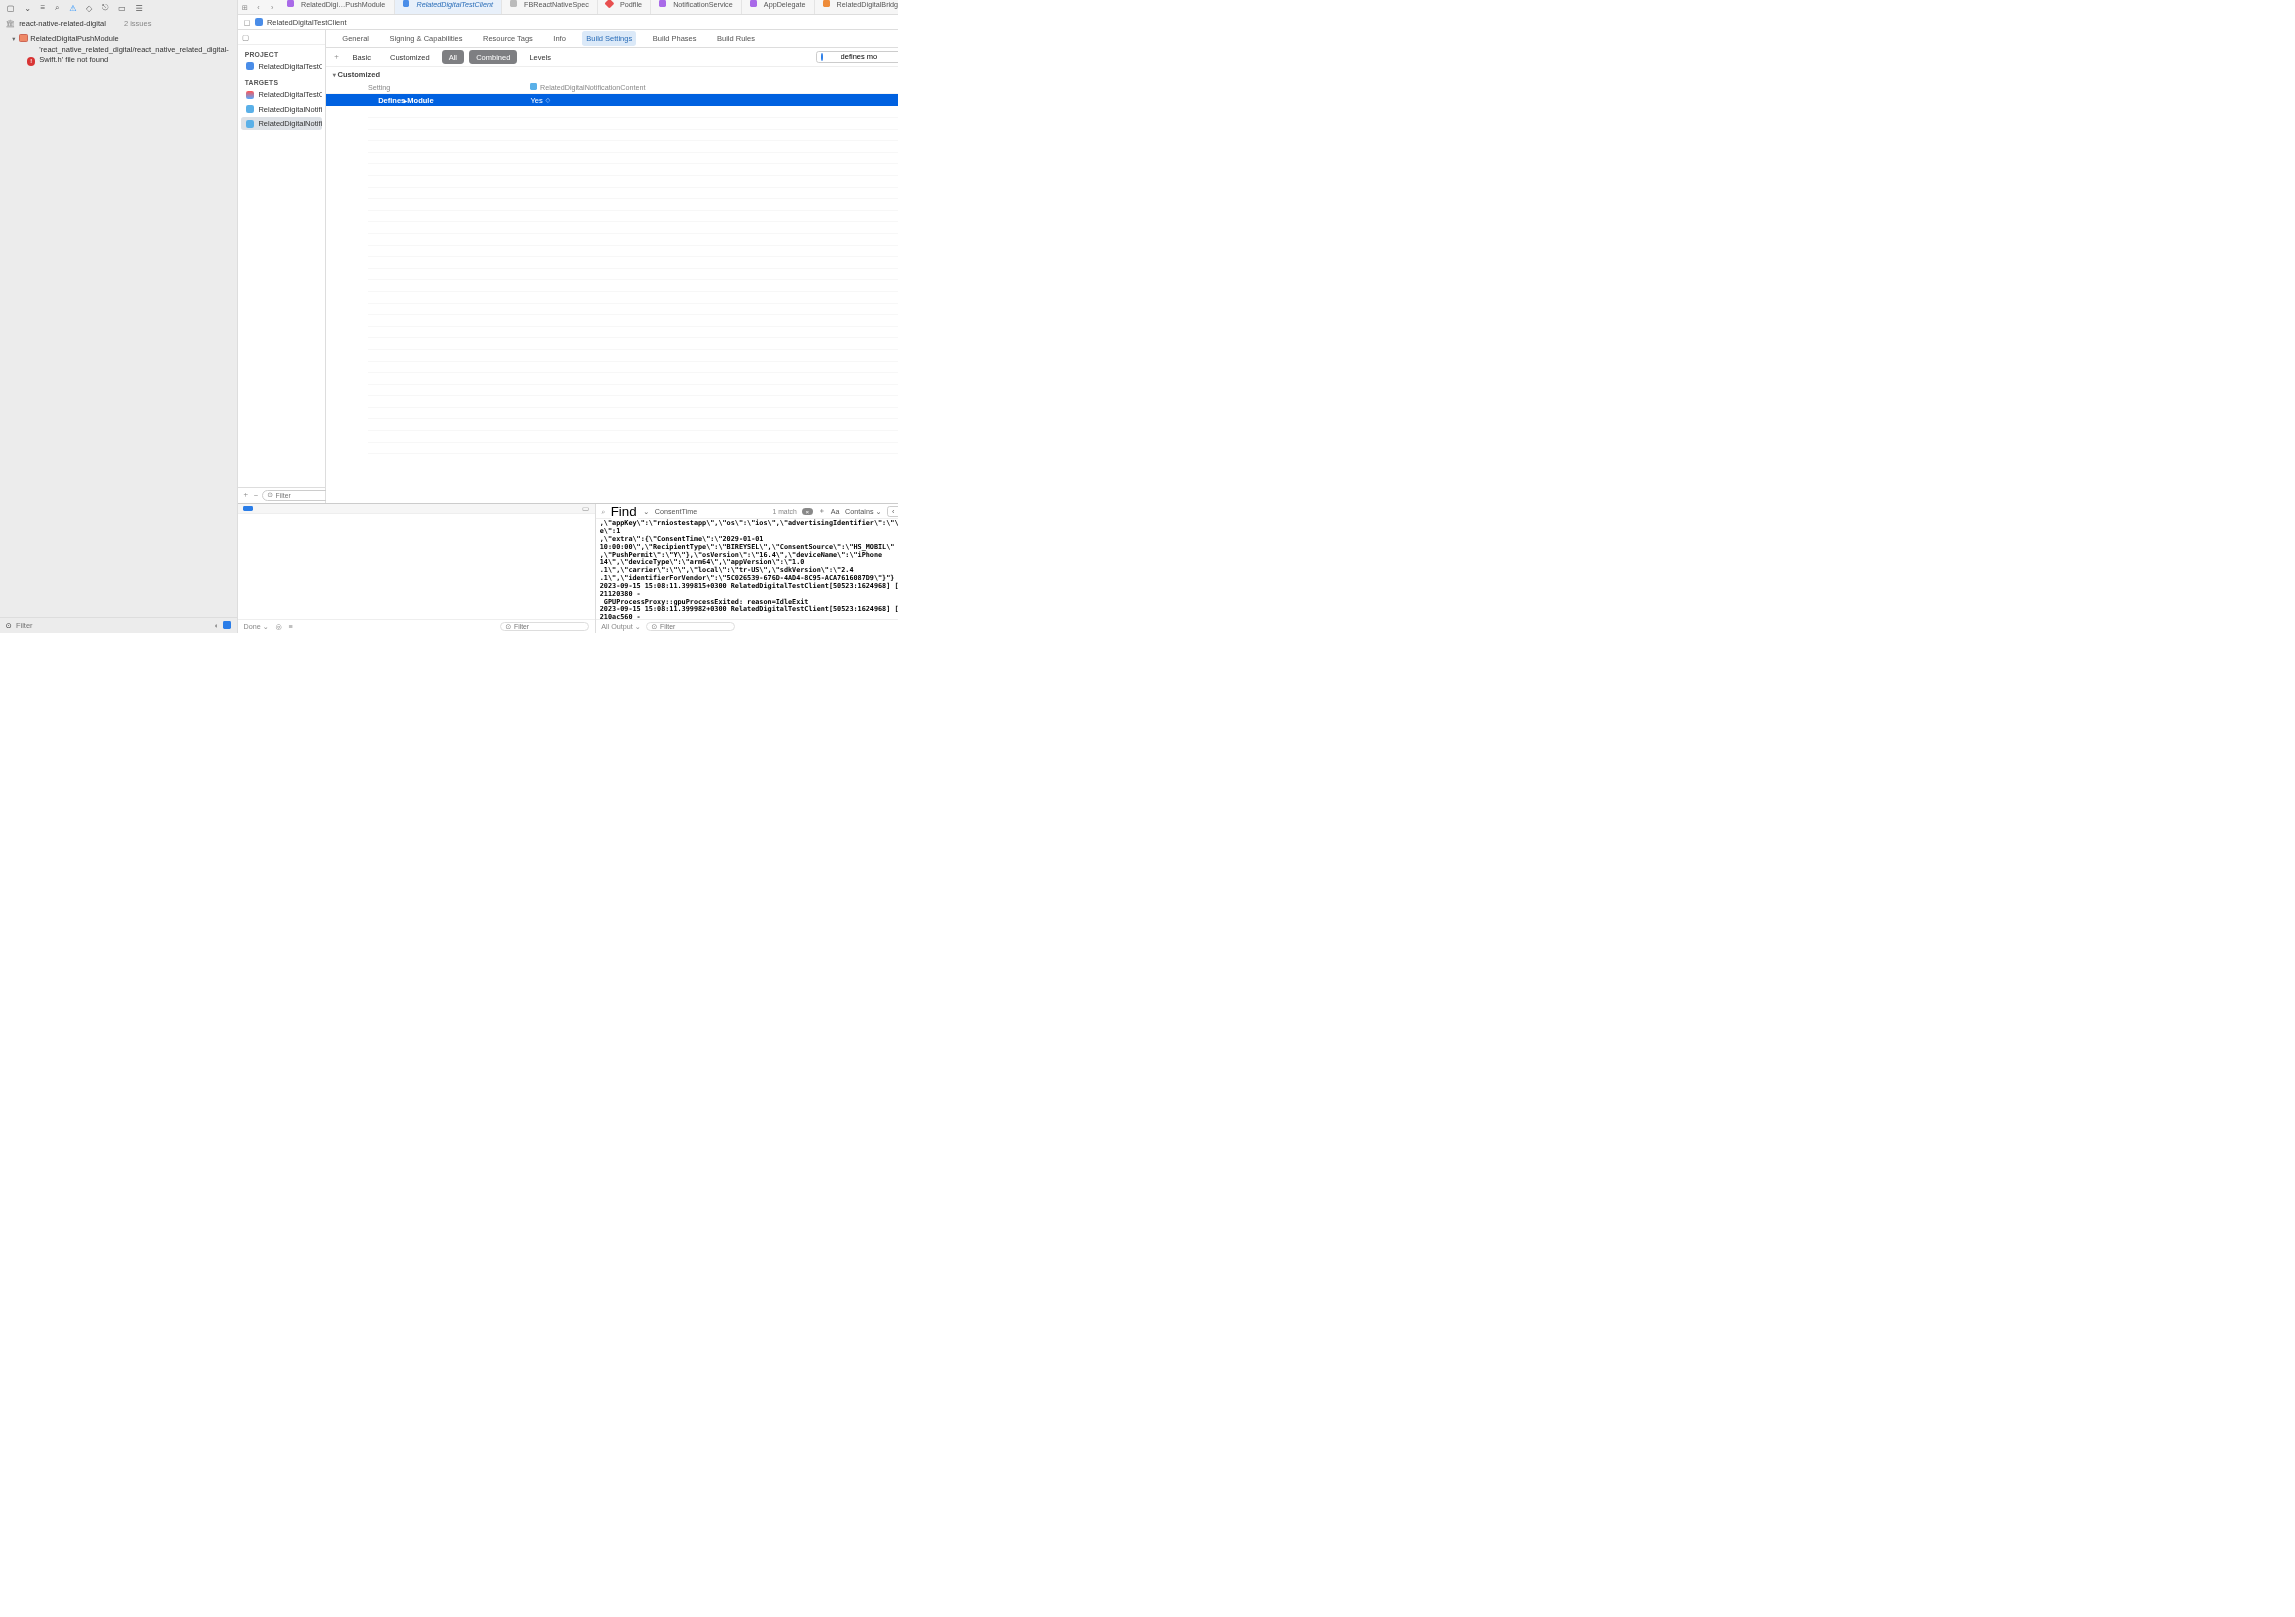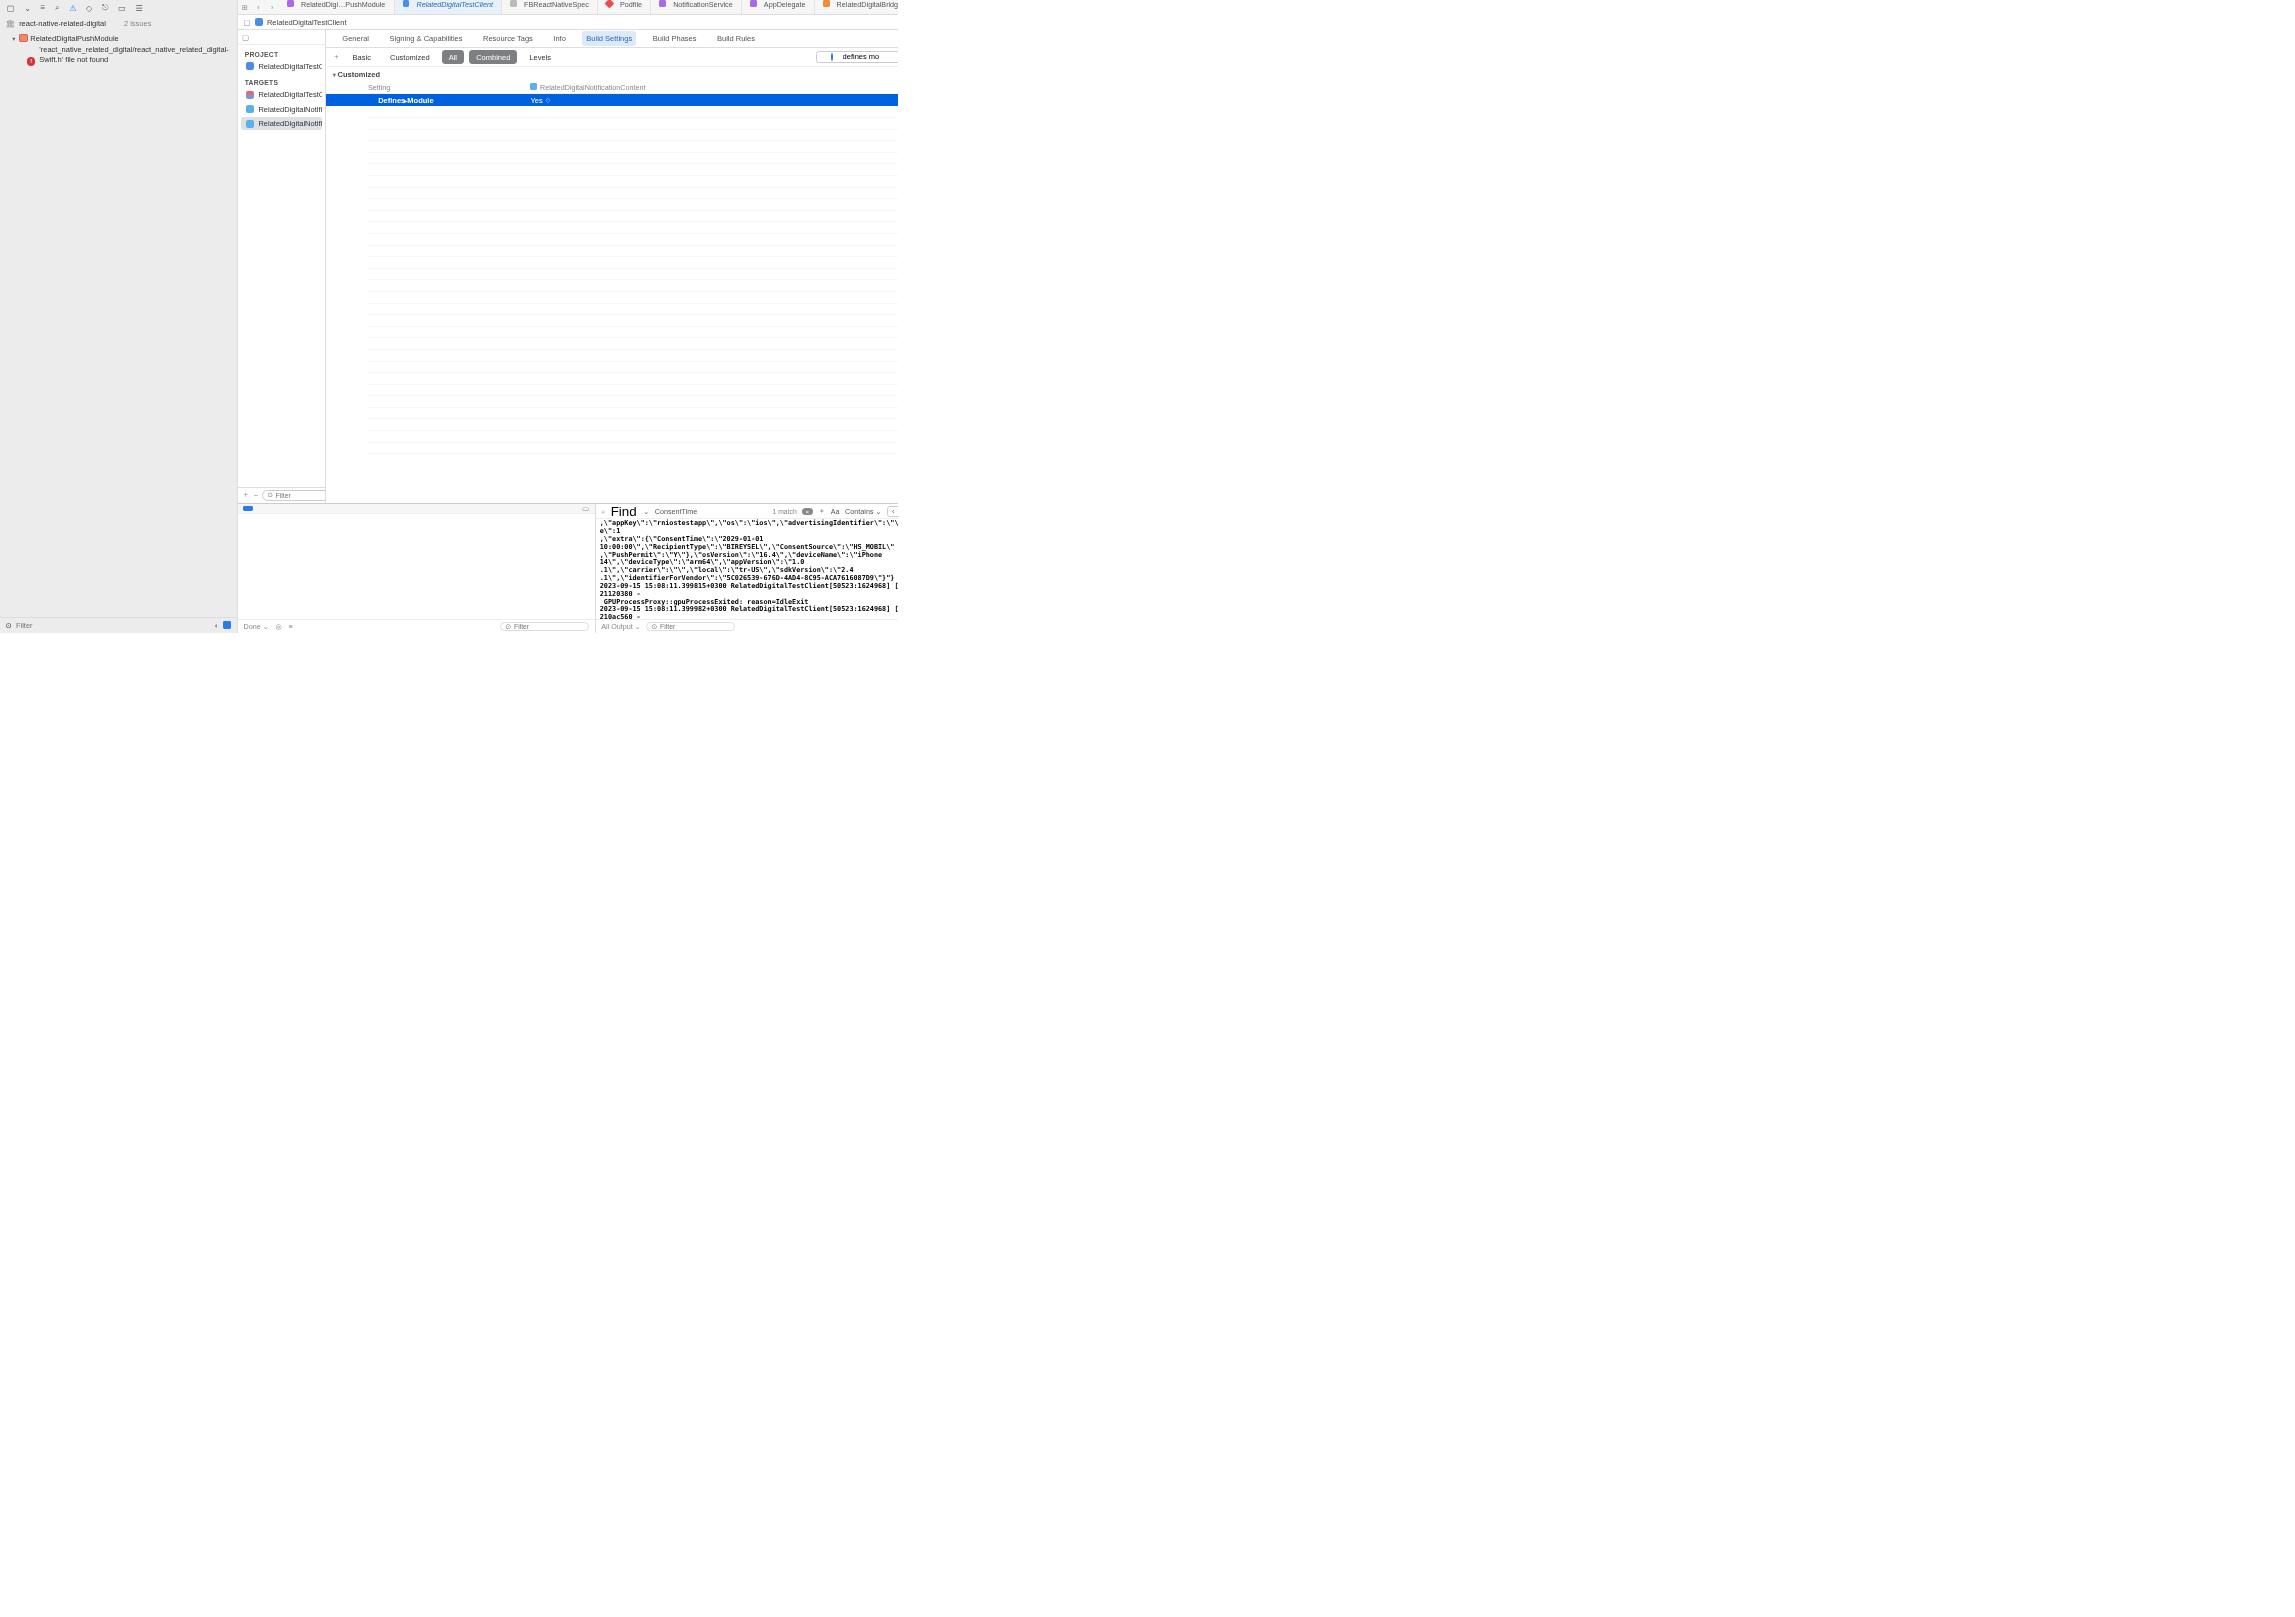--- a/index.html
+++ b/index.html
@@ -59,21 +59,21 @@
 
 
 .editor { flex: 1; display: flex; flex-direction: column; min-width: 0; }
 .editor-tabs { height: 18px; display: flex; align-items: center; gap: 12.3px; padding: 0 12.3px; border-bottom: 0.7px solid #ddd; font-size: 7.5px; color: #555; }
 .editor-tabs .et { cursor: pointer; padding: 2.7px 4.1px; border-radius: 2.7px; }
 .editor-tabs .et.active { background: #dbe9f8; color: #2a6db8; font-weight: 500; }
 .editor-filter { height: 19px; display: flex; align-items: center; padding: 0 6.8px; border-bottom: 0.7px solid #eee; gap: 5.5px; font-size: 7.5px; }
 .editor-filter .plus { color: #888; cursor: pointer; }
 .seg { padding: 2.1px 6.8px; border-radius: 3.4px; cursor: pointer; color: #333; }
 .seg.active { background: #7e7f82; color: #fff; }
-.editor-filter .search { margin-left: auto; width: 130px; height: 12.3px; border: 0.7px solid #ccc; border-radius: 2.7px; display: flex; align-items: center; padding: 0 14px; gap: 10px; }
+.editor-filter .search { margin-left: auto; width: 130px; height: 12.3px; border: 0.7px solid #ccc; border-radius: 2.7px; display: flex; align-items: center; padding: 0 4px; gap: 18px; }
 .editor-filter .search input { border: none; outline: none; flex: 1; font-size: 7.5px; }
 .editor-filter .search .sicon { width: 8.2px; height: 8.2px; border-radius: 50%; border: 0.7px solid #2a7de8; position: relative; }
 .editor-filter .search .clr { color: #999; cursor: pointer; }
 
 
 .settings-body { flex: 1; overflow: auto; background: #fff; }
 .section-hdr { padding: 2.7px 6.8px; font-size: 7.5px; font-weight: 600; color: #444; cursor: pointer; }
 .section-hdr::before { content: "▾ "; color: #777; font-size: 6.2px; }
 .grid-header { display: flex; padding: 1.4px 0; color: #888; font-size: 7.2px; border-bottom: 0.7px solid #f5f5f5; }
 .col-setting { width: 199px; padding-left: 42px; }

